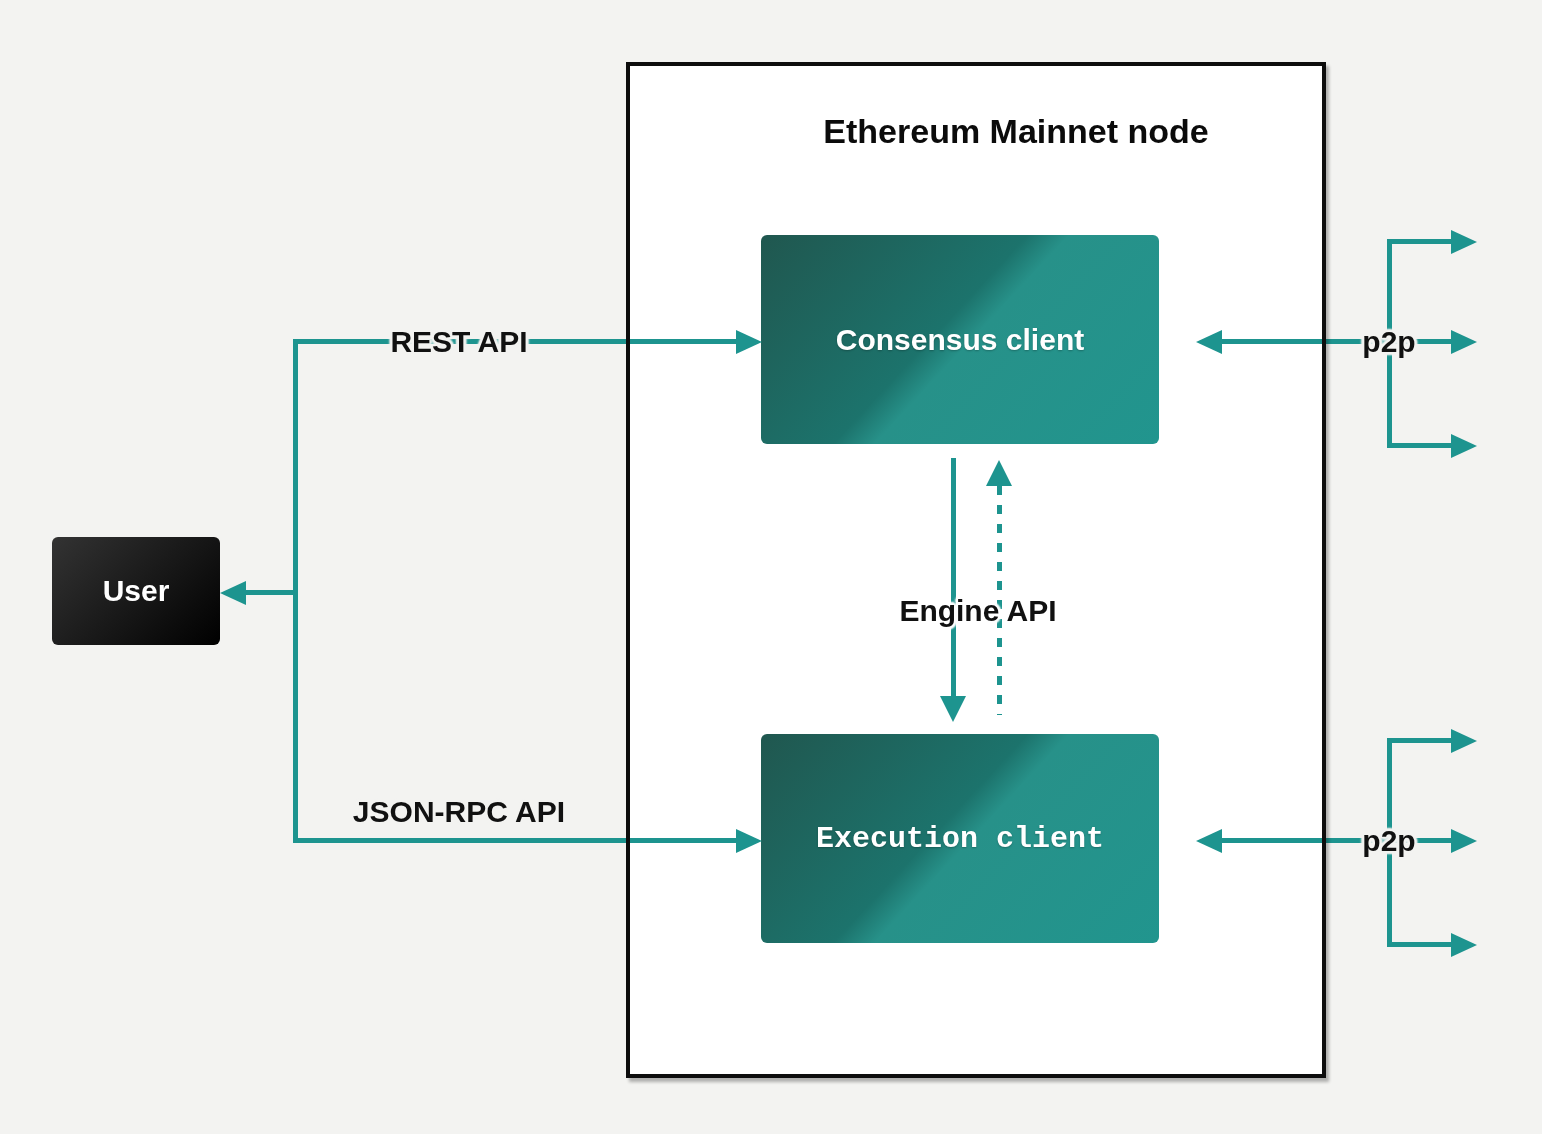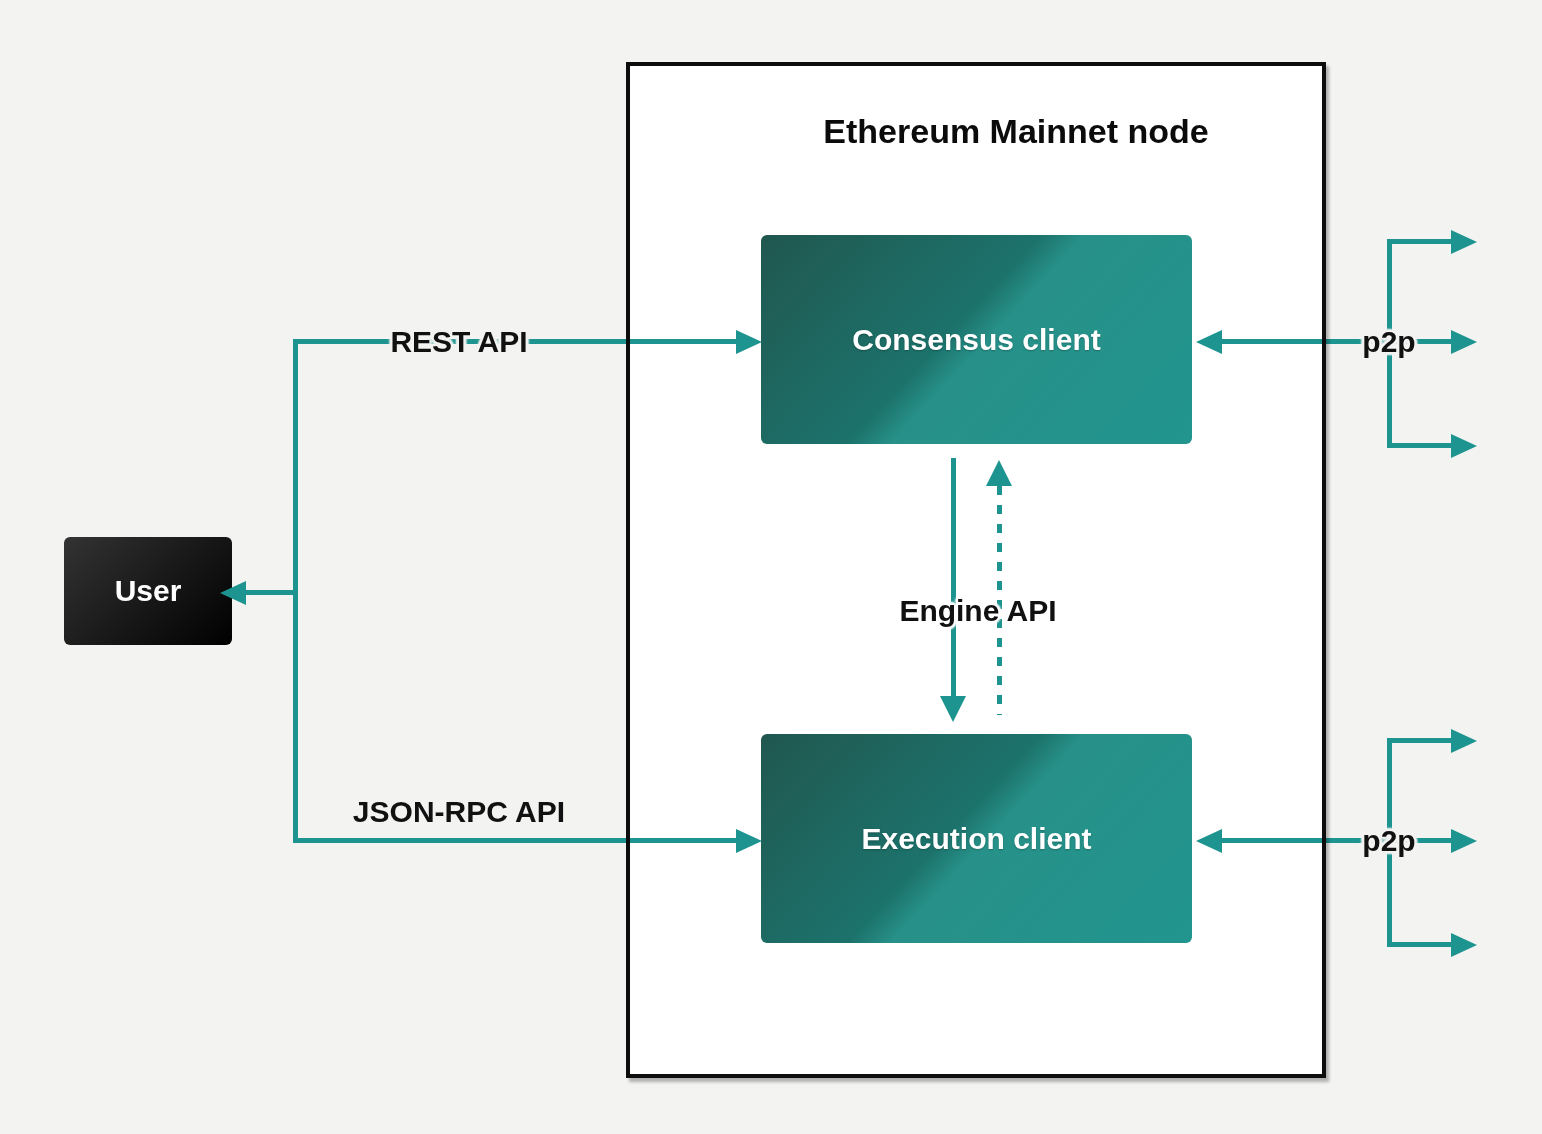--- a/index.html
+++ b/index.html
@@ -45,51 +45,50 @@
     text-align: center;
     font-size: 34px;
     font-weight: 700;
     color: #0b0b0b;
     z-index: 7;
   }
 
   
   .client-box {
     position: absolute;
-    width: 431px; height: 209px;
+    width: 398px; height: 209px;
     border-radius: 6px;
     background: linear-gradient(133deg,
       var(--client-grad-start) 0%,
       #1c736c 45%,
       #279189 52%,
       var(--client-grad-end) 100%);
     display: flex;
     align-items: center;
     justify-content: center;
     color: var(--box-text);
     font-size: 30px;
     font-weight: 700;
     z-index: 3;
     text-shadow: 0 1px 2px rgba(0,0,0,0.25);
   }
   .consensus { left: 761px; top: 235px; }
-  .execution { left: 761px; top: 734px; }
+  .execution { left: 761px; top: 734px; font-family: Liberation Mono, monospace; }
   .user-box {
     position: absolute;
     left: 52px; top: 537px; width: 168px; height: 108px;
     border-radius: 6px;
     background: linear-gradient(135deg, var(--user-grad-start), var(--user-grad-end));
     display: flex;
     align-items: center;
     justify-content: center;
     color: var(--box-text);
     font-size: 30px;
     font-weight: 700;
     z-index: 3;
-    margin-left: 12px;
   }
 
   
   .hline, .vline { position: absolute; background: var(--line-teal); z-index: 4; }
   .hline { height: 5px; }
   .vline { width: 5px; }
   .vdotted {
     position: absolute; width: 5px; z-index: 4;
     background: repeating-linear-gradient(to bottom,
       var(--line-teal) 0px, var(--line-teal) 9px,

